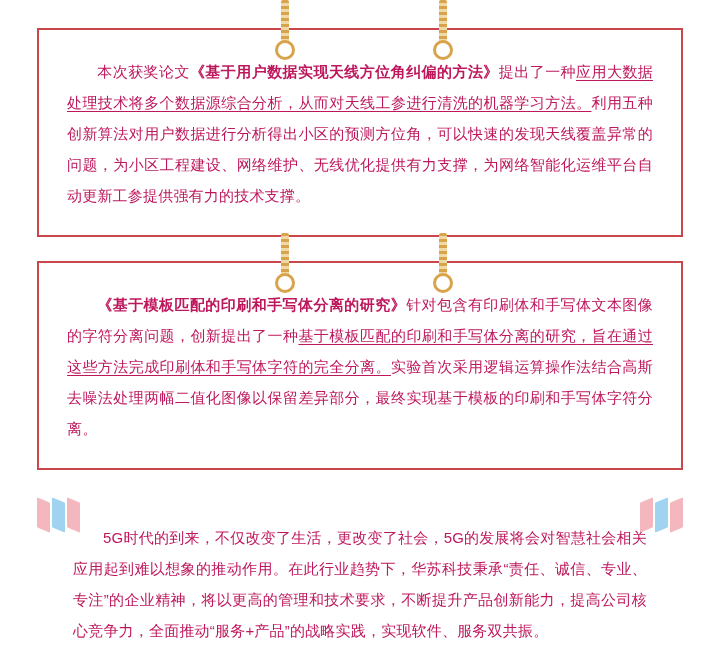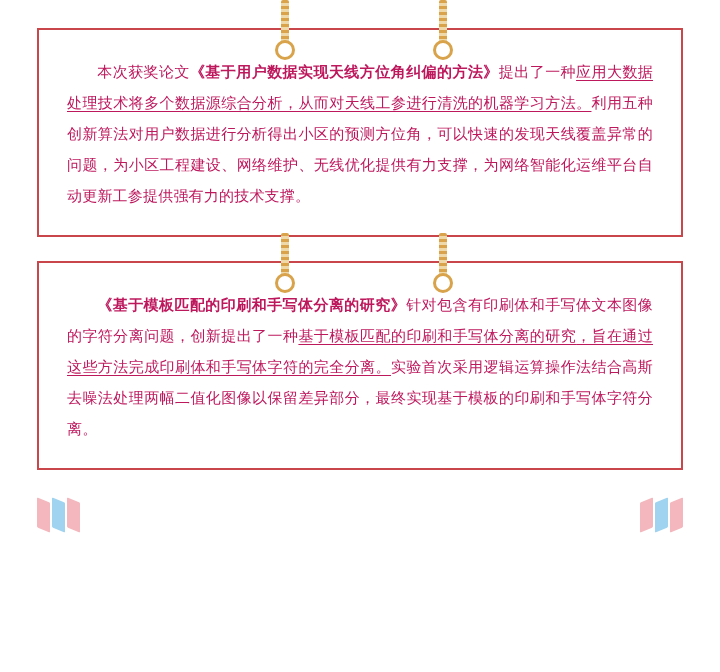--- a/index.html
+++ b/index.html
@@ -161,15 +161,16 @@
     <div class="ribbon left">
       <span></span>
       <span></span>
       <span></span>
     </div>
     <div class="ribbon right">
       <span></span>
       <span></span>
       <span></span>
     </div>
+    <p class="para"><span class="indent"></span><span>5G时代的到来，不仅改变了生活，更改变了社会，5G的发展将会对智慧社会相关应用起到难以想象的推动作用。在此行业趋势下，华苏科技秉承“责任、诚信、专业、专注”的企业精神，将以更高的管理和技术要求，不断提升产品创新能力，提高公司核心竞争力，全面推动“服务+产品”的战略实践，实现软件、服务双共振。</span></p>
   </div>
 
 </div>
 
 </body></html>

